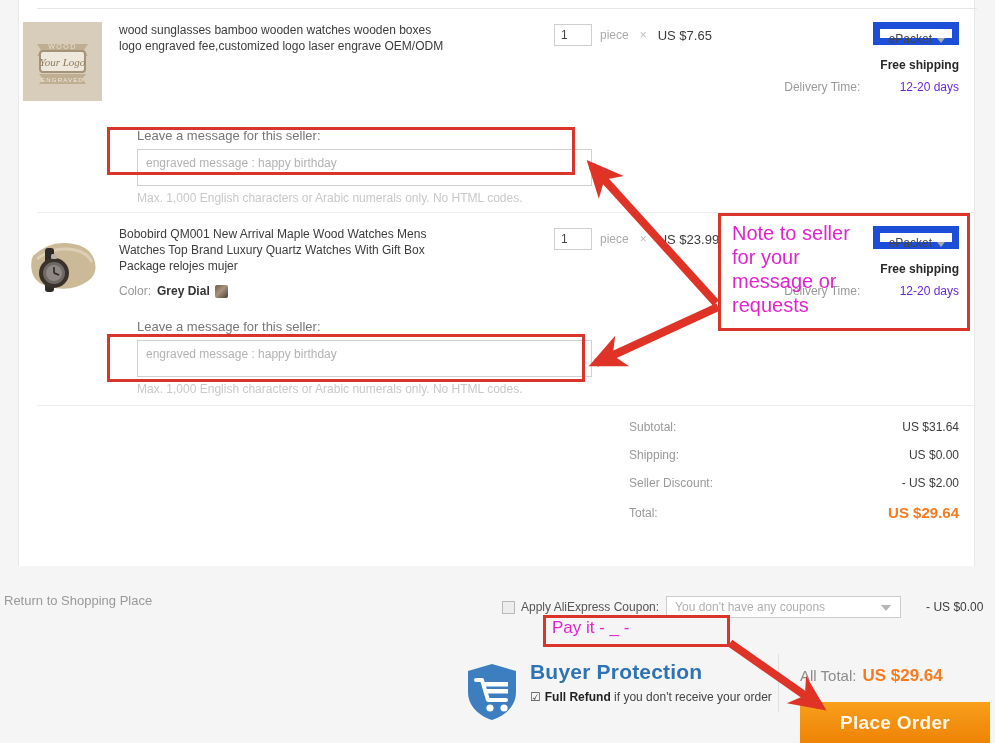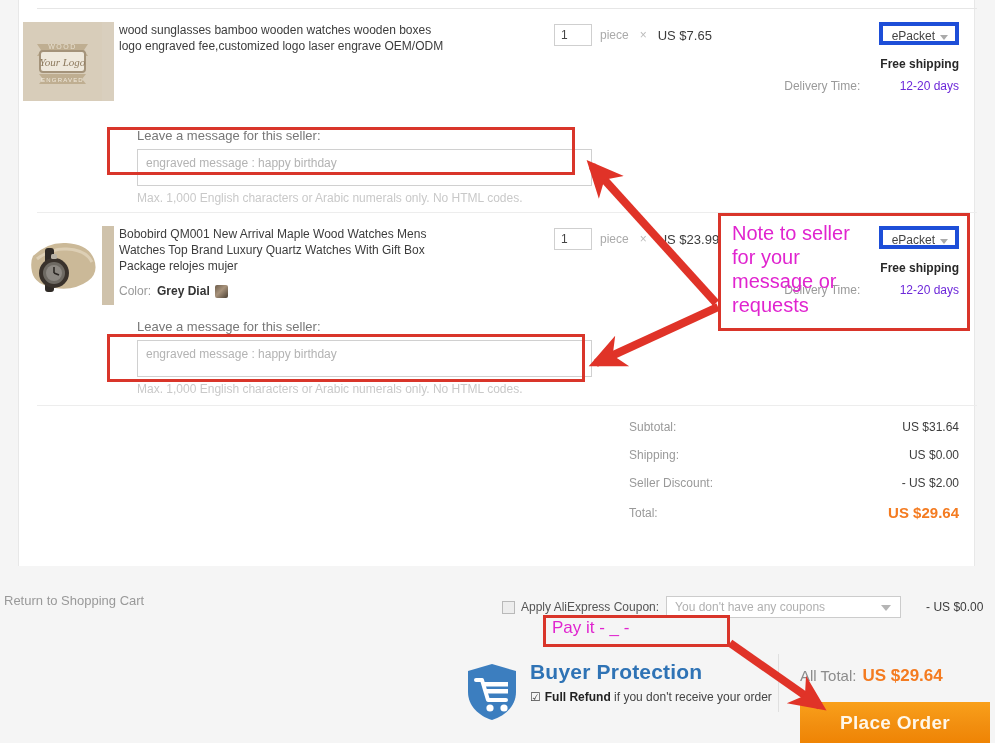--- a/index.html
+++ b/index.html
@@ -52,21 +52,21 @@
     left: 18px;
     width: 940px;
     height: 1px;
     background: #ededed;
   }
 
   .thumb {
     position: absolute;
     left: 4px;
     top: 8px;
-    width: 91px;
+    width: 79px;
     height: 79px;
     background: #d9cfbe;
     overflow: hidden;
   }
   .thumb svg { display: block; }
 
   .prod-info {
     position: absolute;
     left: 100px;
     top: 8px;
@@ -125,21 +125,21 @@
     left: 700px;
     top: 8px;
     width: 256px;
     text-align: right;
   }
   .ship-select {
     display: inline-block;
     min-width: 66px;
     height: 23px;
     line-height: 21px;
-    border: 4px solid #1d4ed8;
+    border: 7px solid #1d4ed8;
     background: #fff;
     font-size: 12px;
     color: #444;
     padding: 0 20px 0 9px;
     position: relative;
     box-sizing: border-box;
     text-align: left;
     margin-right: 16px;
   }
   .ship-select .caret {
@@ -492,21 +492,21 @@
       <span class="sum-value">- US $2.00</span>
     </div>
     <div class="sum-line total">
       <span class="sum-label">Total:</span>
       <span class="sum-value">US $29.64</span>
     </div>
   </div>
 </div>
 
 <div class="bottom-area">
-  <a class="return-link">Return to Shopping Cart</a>
+  <a class="return-link">Return to Shopping Place</a>
 
   <div class="coupon-row">
     <span class="coupon-check"></span>
     <span class="coupon-label">Apply AliExpress Coupon:</span>
     <div class="coupon-select">
       <span>You don't have any coupons</span>
       <span class="caret"></span>
     </div>
     <span class="coupon-amount">- US $0.00</span>
   </div>

